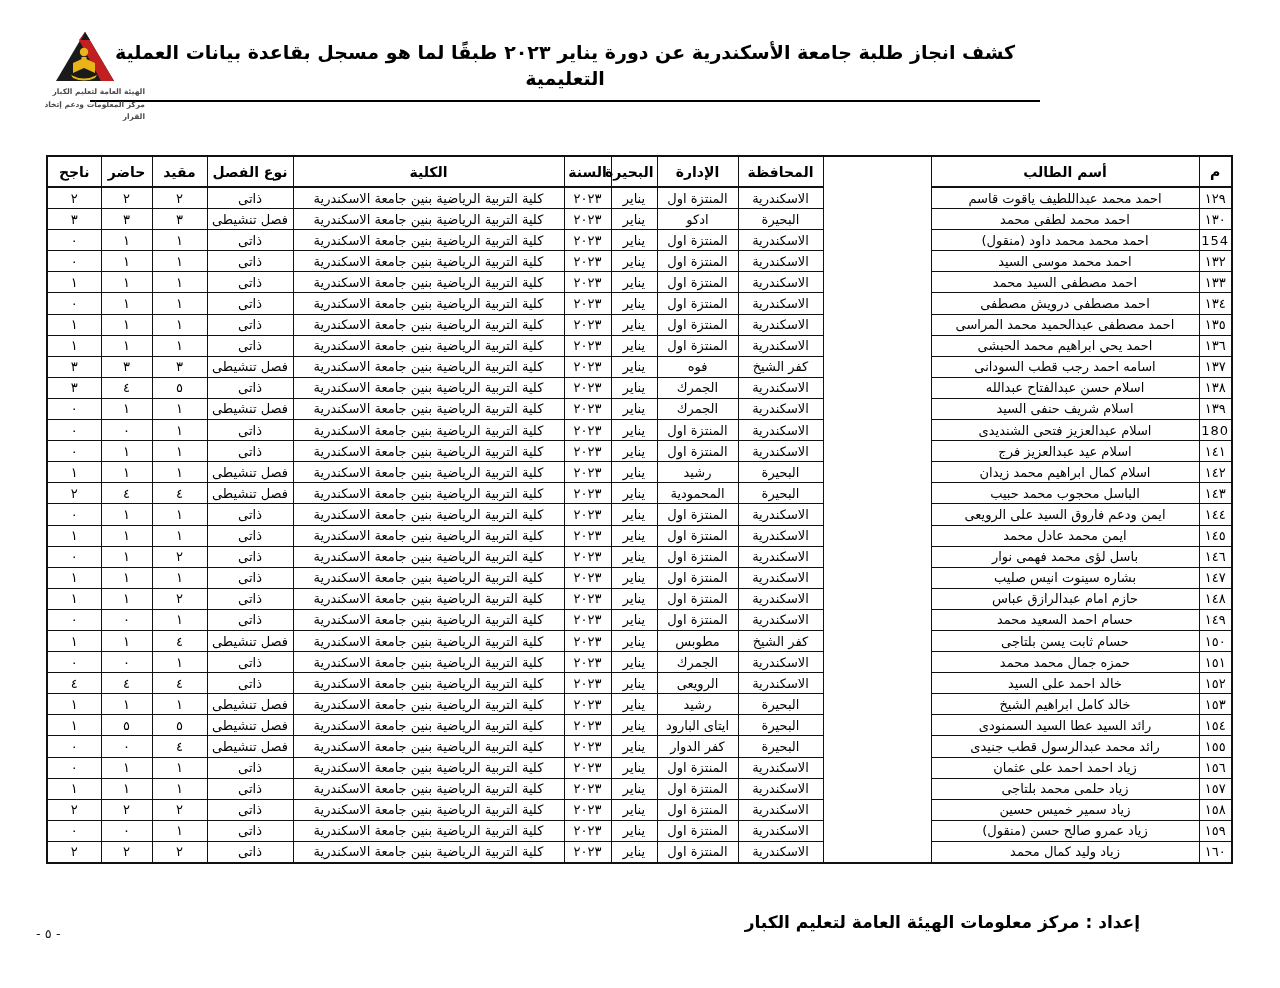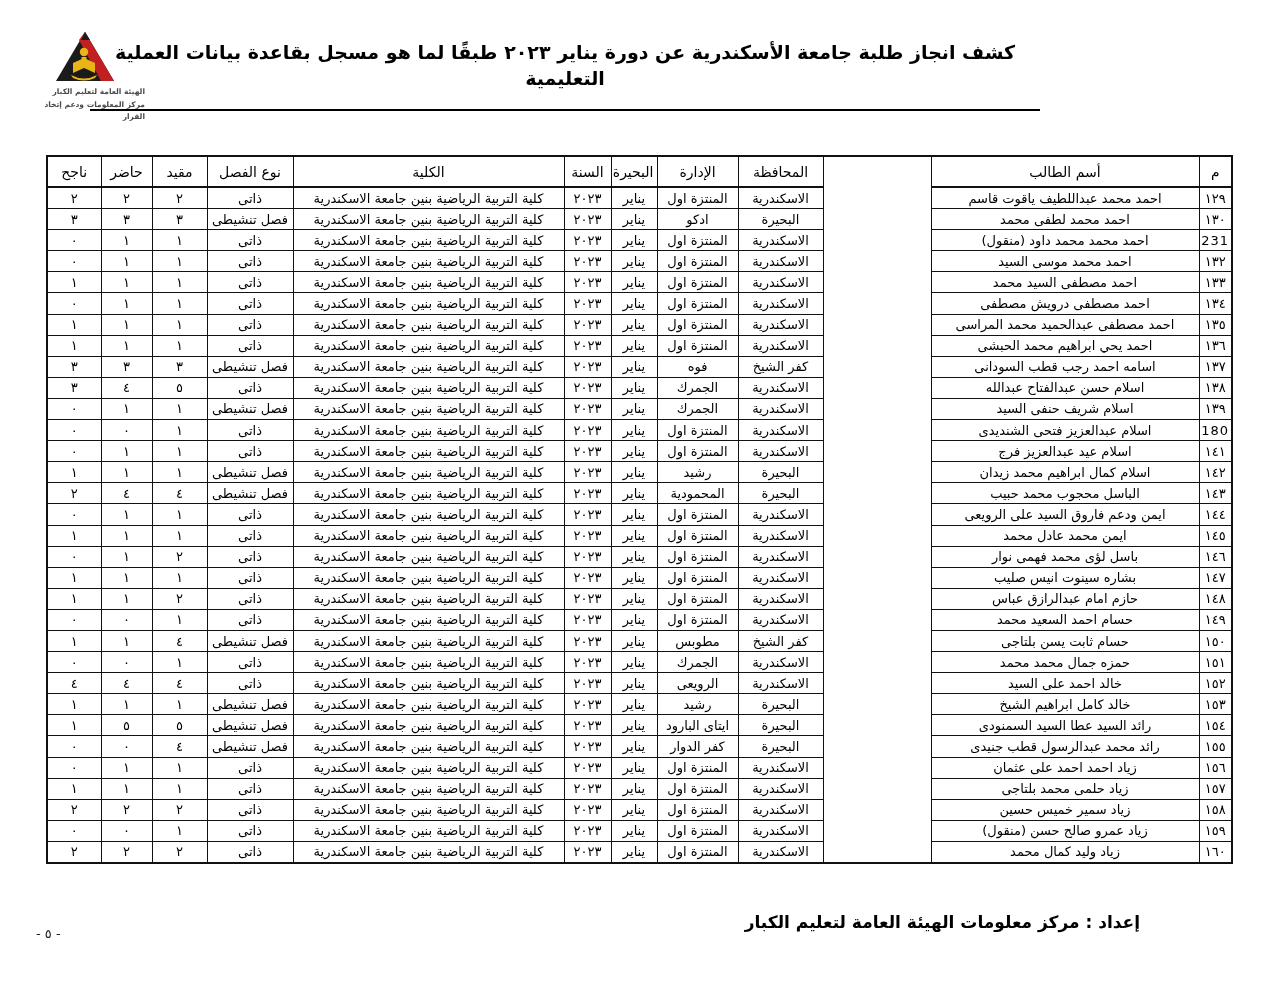--- a/index.html
+++ b/index.html
@@ -7,36 +7,36 @@
     width:1280px;height:988px;position:relative;background:#ffffff;
     font-family:"DejaVu Sans","Liberation Sans",sans-serif;color:#000;
     direction:rtl;overflow:hidden;
   }
   
   .doc-title{
     position:absolute;top:40px;left:90px;right:240px;
     text-align:center;font-size:19px;font-weight:bold;line-height:1.35;
   }
   .doc-title .underlined{
-    display:inline-block;border-bottom:2.5px solid #000;padding-bottom:18px;
+    display:inline-block;border-bottom:2.5px solid #000;padding-bottom:9px;
   }
   .logo{
     position:absolute;top:30px;left:25px;width:120px;text-align:center;
   }
   .logo svg{display:block;margin:0 auto;}
   .logo-caption{font-size:7.5px;font-weight:bold;color:#4a4a4a;line-height:1.5;margin-top:2px;text-align:right;}
   
   table.results{
     position:absolute;top:155px;right:47px;width:1185px;
     border-collapse:collapse;table-layout:fixed;
     border:2px solid #111;
   }
   table.results th{
     border:1.6px solid #111;border-bottom-width:2px;
-    font-size:14px;font-weight:normal;height:29px;padding:0 3px;
+    font-size:14px;font-weight:bold;height:29px;padding:0 3px;
     text-align:center;vertical-align:middle;background:#fff;
   }
   table.results td{
     border:1.6px solid #111;
     font-size:13px;height:20.1px;padding:0 3px;
     text-align:center;vertical-align:middle;white-space:nowrap;
     overflow:hidden;
   }
   table.results th.gap, table.results td.gap{
     border-top:none;border-bottom:none;background:#fff;
@@ -128,21 +128,21 @@
         <td class="col-admin">ادكو</td>
         <td class="col-session">يناير</td>
         <td class="col-year">٢٠٢٣</td>
         <td class="col-college">كلية التربية الرياضية بنين جامعة الاسكندرية</td>
         <td class="col-type">فصل تنشيطى</td>
         <td class="col-enrolled">٣</td>
         <td class="col-present">٣</td>
         <td class="col-passed">٣</td>
       </tr>
       <tr>
-        <td class="col-no">231</td>
+        <td class="col-no">154</td>
         <td class="col-name">احمد محمد محمد داود (منقول)</td>
         <td class="col-gap gap"></td>
         <td class="col-gov">الاسكندرية</td>
         <td class="col-admin">المنتزة اول</td>
         <td class="col-session">يناير</td>
         <td class="col-year">٢٠٢٣</td>
         <td class="col-college">كلية التربية الرياضية بنين جامعة الاسكندرية</td>
         <td class="col-type">ذاتى</td>
         <td class="col-enrolled">١</td>
         <td class="col-present">١</td>

